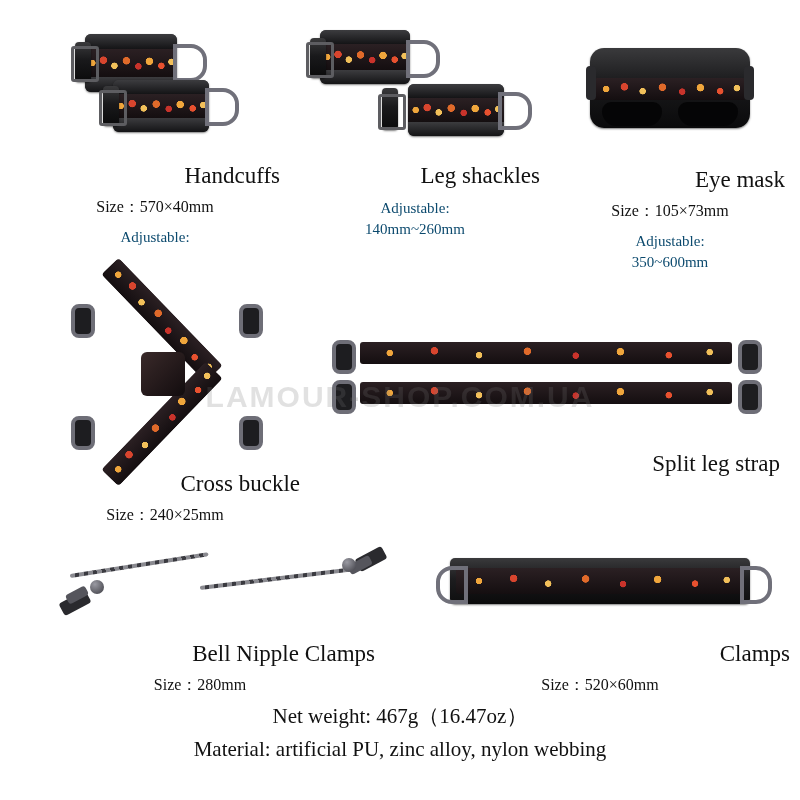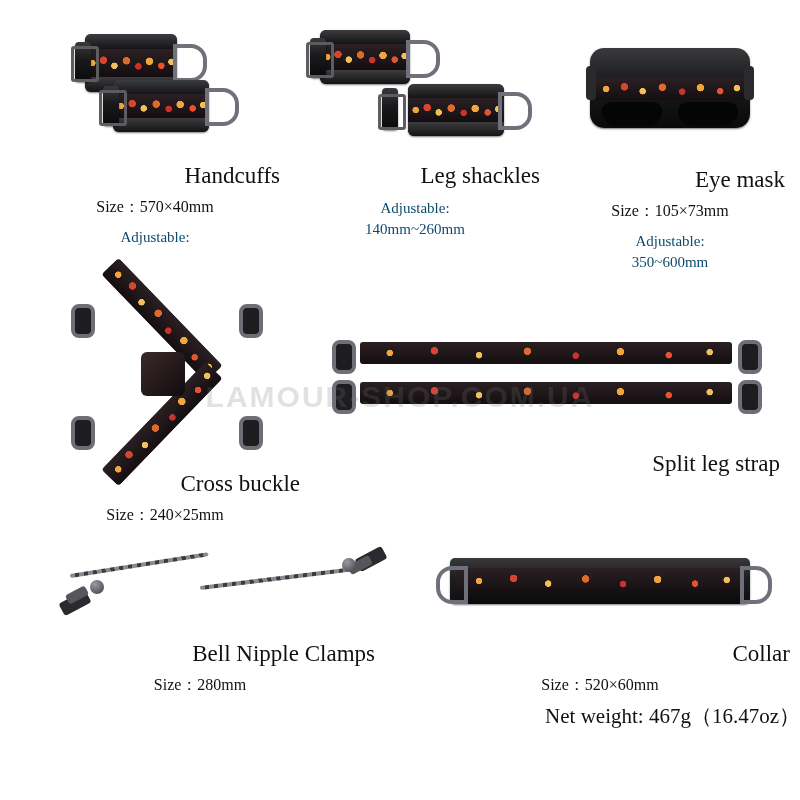--- a/index.html
+++ b/index.html
@@ -143,21 +143,20 @@
     position: absolute;
     left: 0;
     top: 700px;
     width: 800px;
     text-align: center;
   }
   .footer div {
     font-size: 21px;
     line-height: 1.55;
     color: #111;
-    text-align: right;
   }
 </style>
 </head>
 <body>
 
 <div class="sheet">
 
   <div class="watermark">LAMOUR-SHOP.COM.UA</div>
 
   <div class="cell" style="left:30px; top:22px; width:250px;">
@@ -267,21 +266,22 @@
     <div class="spec">Size：280mm</div>
   </div>
 
   <div class="cell" style="left:410px; top:540px; width:380px;">
     <div class="art" style="width:340px; height:80px;">
       <div class="leather" style="position:absolute; left:20px; top:18px; width:300px; height:46px; border-radius:5px;"></div>
       <div class="pattern" style="position:absolute; left:26px; top:28px; width:288px; height:26px; border-radius:3px;"></div>
       <div class="dring" style="left:6px; top:26px; width:24px; height:30px; border-radius:16px 0 0 16px;"></div>
       <div class="dring" style="left:310px; top:26px; width:24px; height:30px; border-radius:0 16px 16px 0;"></div>
     </div>
-    <div class="title">Collar</div>
+    <div class="title">Clamps</div>
     <div class="spec">Size：520×60mm</div>
   </div>
 
   <div class="footer">
     <div>Net weight: 467g（16.47oz）</div>
+    <div>Material: artificial PU, zinc alloy, nylon webbing</div>
   </div>
 
 </div>
 
 </body></html>

